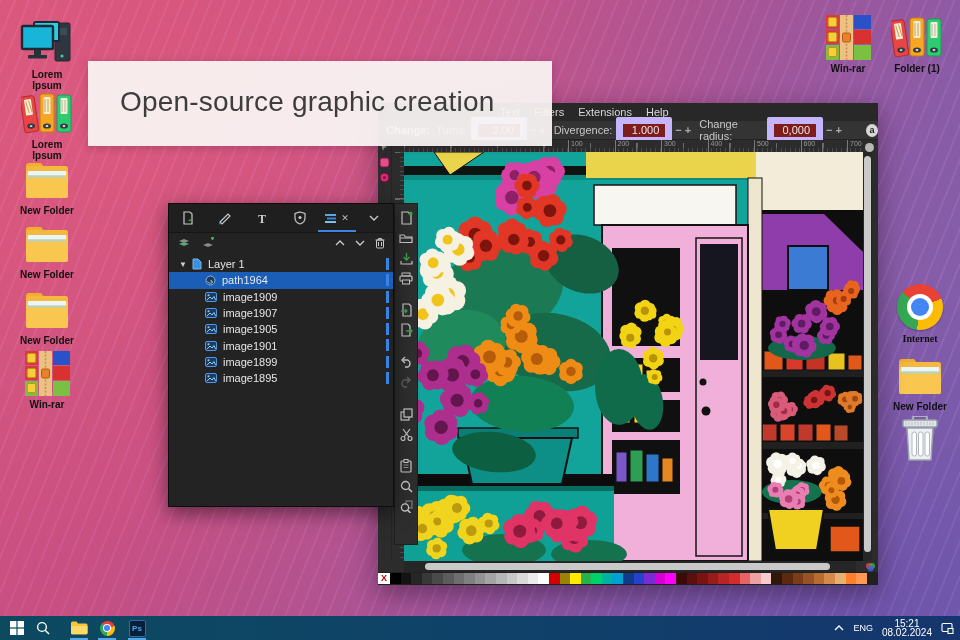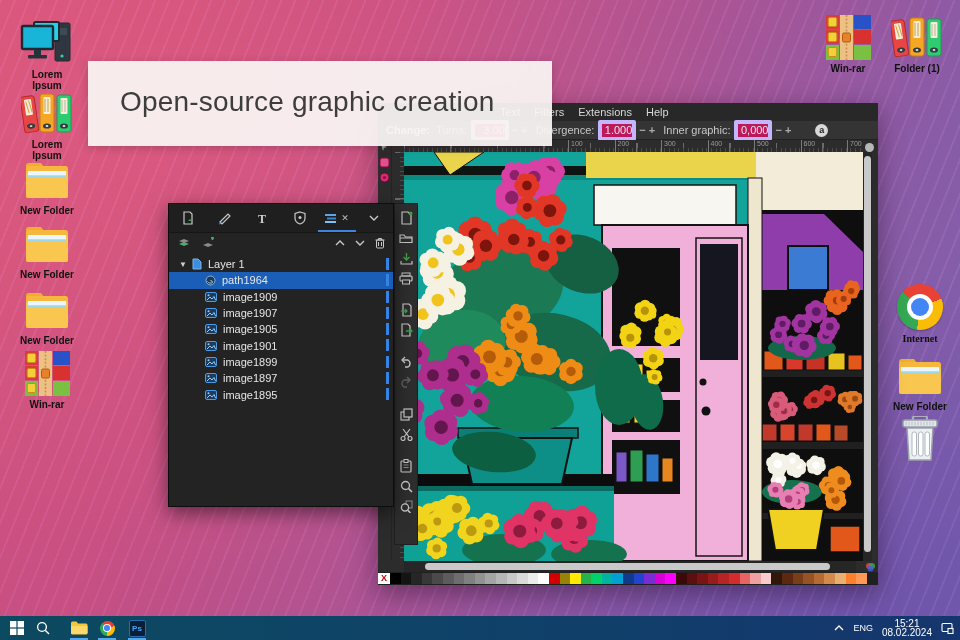--- a/index.html
+++ b/index.html
@@ -24,21 +24,21 @@
   .win{position:absolute;left:378px;top:103px;width:500px;height:482px;background:#2c2c2c;z-index:2;
     box-shadow:0 8px 24px rgba(30,10,30,.45);font-size:11px;color:#d8d8d8;}
   .menubar{position:absolute;left:0;top:0;right:0;height:18px;background:#282828;border-bottom:1px solid #1d1d1d;}
   .menubar .items{position:absolute;left:122px;top:0;height:18px;display:flex;gap:14px;align-items:center;}
   .menubar .items span{cursor:default;}
   .toolbar{position:absolute;left:0;top:18px;right:0;height:19px;background:#343434;border-bottom:1px solid #222;
     display:flex;align-items:center;padding-left:8px;box-sizing:border-box;color:#c8c8c8;}
   .toolbar b{color:#e4e4e4;font-weight:700;margin-right:6px;}
   .tfield{display:flex;align-items:center;margin-right:8px;}
   .tfield .flabel{margin-right:4px;}
-  .tfield .fval{background:#be185d;border:4px solid #c4b5fd;border-radius:2px;padding:0 0;min-width:30px;height:13px;
+  .tfield .fval{background:#7f1d1d;border:7px solid #c4b5fd;border-radius:2px;padding:0 6px;min-width:30px;height:13px;
     line-height:13px;color:#e8e8e8;text-align:right;}
   .tfield .spin{color:#aaa;margin-left:3px;font-weight:700;cursor:default;}
   .reset-ic{width:13px;height:13px;border-radius:50%;background:#d8d8d8;color:#222;font-size:9px;font-weight:700;
     line-height:13px;text-align:center;margin-left:16px;}
   .hruler{position:absolute;left:26px;top:37px;width:459px;height:12px;background:#2c2c2c;border-bottom:1px solid #1a1a1a;
     background-image:repeating-linear-gradient(to right,#4a4a4a 0 1px,transparent 1px 4.65px),
                      repeating-linear-gradient(to right,#6a6a6a 0 1px,transparent 1px 46.5px);
     background-size:100% 4px,100% 9px;background-position:0 100%,0 100%;background-repeat:repeat-x;}
   .hruler span{position:absolute;top:0;font-size:7px;color:#9a9a9a;border-left:1px solid #7a7a7a;padding-left:2px;height:12px;}
   .vruler{position:absolute;left:13px;top:49px;width:13px;height:409px;background:#2c2c2c;border-right:1px solid #1a1a1a;
@@ -284,21 +284,21 @@
         <span class="spin">−</span>
           <span class="spin">+</span>
       </span>
       <span class="tfield">
         <span class="flabel">Divergence:</span>
         <span class="fval">1.000</span>
         <span class="spin">−</span>
           <span class="spin">+</span>
       </span>
       <span class="tfield">
-        <span class="flabel">Inner graphic:</span>
+        <span class="flabel">Change radius:</span>
         <span class="fval">0,000</span>
         <span class="spin">−</span>
           <span class="spin">+</span>
       </span>
       <span class="reset-ic">a</span>
     </div>
 
     <div class="hruler" id="hruler">
         <span style="left: 164px;">100</span>
         <span style="left: 210.5px;">200</span>
@@ -1781,29 +1781,20 @@
           </svg>
           <span class="txt">image1899</span>
           <span class="vbar"></span>
         </div>
         <div class="prow child">
           <svg width="12" height="10">
             <rect x="0.5" y="0.5" width="11" height="9" rx="1.5" fill="#1c3c5e" stroke="#4a9ae8"></rect>
             <circle cx="3.5" cy="3.2" r="1" fill="#9cc8f0"></circle>
             <path d="M2 8 l3-3 2 2 2-2.5 1.5 3.5" fill="none" stroke="#9cc8f0"></path>
           </svg>
-          <span class="txt">image1897</span>
-          <span class="vbar"></span>
-        </div>
-        <div class="prow child">
-          <svg width="12" height="10">
-            <rect x="0.5" y="0.5" width="11" height="9" rx="1.5" fill="#1c3c5e" stroke="#4a9ae8"></rect>
-            <circle cx="3.5" cy="3.2" r="1" fill="#9cc8f0"></circle>
-            <path d="M2 8 l3-3 2 2 2-2.5 1.5 3.5" fill="none" stroke="#9cc8f0"></path>
-          </svg>
           <span class="txt">image1895</span>
           <span class="vbar"></span>
         </div>
       </div>
   </div>
 
   <div class="banner">
     <h1>Open-source graphic creation</h1>
   </div>
 

